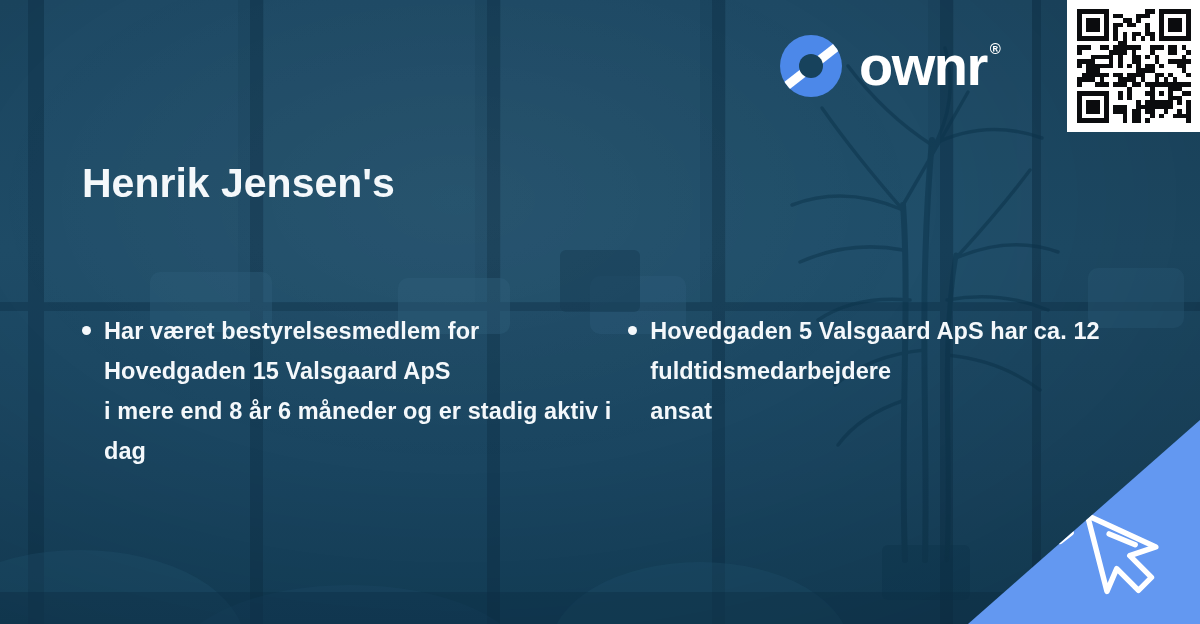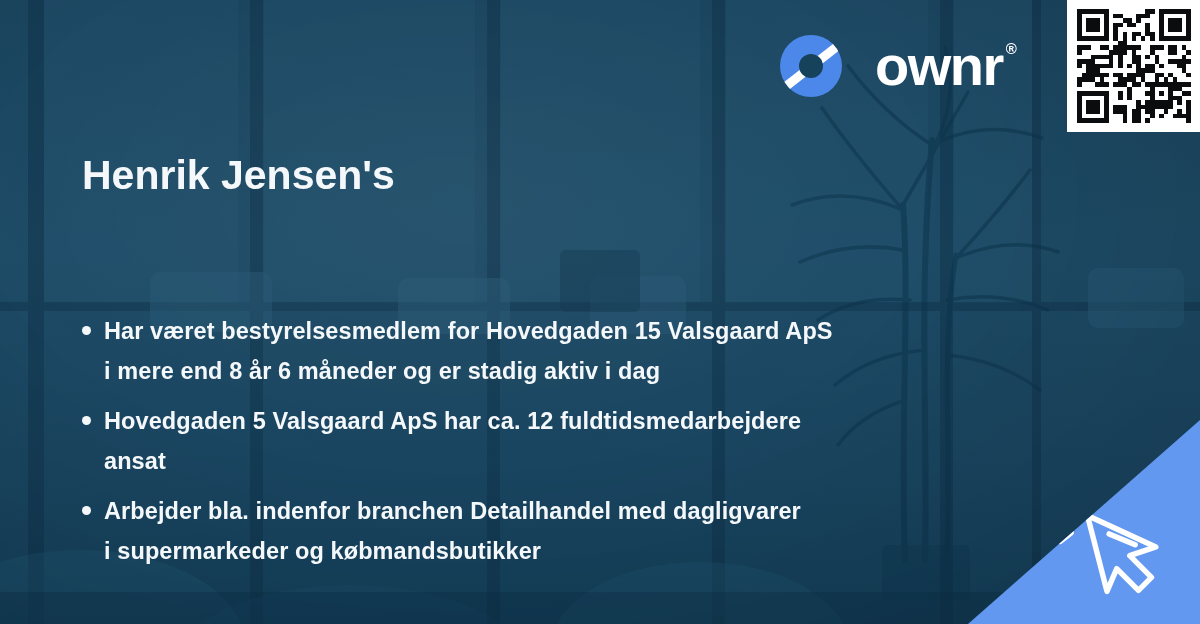--- a/index.html
+++ b/index.html
@@ -9,35 +9,35 @@
     overflow:hidden;
     font-family:"Liberation Sans", sans-serif;
     background:linear-gradient(180deg,#1b455f 0%,#1e4b66 40%,#1a4560 75%,#14405a 100%);
   }
   .bg-svg{position:absolute;inset:0;z-index:0;display:block;}
   .vignette{
     position:absolute;inset:0;z-index:1;pointer-events:none;
     background:radial-gradient(ellipse at 38% 32%, rgba(255,255,255,0.035) 0%, rgba(0,0,0,0.0) 45%, rgba(0,0,0,0.16) 100%);
   }
   
-  .brand{position:absolute;left:780px;top:35px;z-index:2;display:flex;align-items:center;gap:33px;}
+  .brand{position:absolute;left:780px;top:35px;z-index:2;display:flex;align-items:center;gap:17px;}
   .logo-mark{position:relative;width:62px;height:62px;border-radius:50%;background:#4C88E9;overflow:hidden;flex:0 0 auto;}
   .logo-slash{position:absolute;left:-20%;width:140%;height:9px;top:calc(50% - 4.5px);background:#ffffff;transform:rotate(-38deg);}
   .logo-hole{position:absolute;left:19px;top:19px;width:24px;height:24px;border-radius:50%;background:#17425C;}
   .wordmark{color:#ffffff;font-size:56px;font-weight:700;letter-spacing:-1.5px;line-height:62px;display:flex;align-items:flex-start;}
   .regmark{font-size:15px;font-weight:700;letter-spacing:0;margin:6px 0 0 3px;line-height:15px;}
   
   .qr{position:absolute;top:0;right:0;z-index:4;width:133px;height:132px;background:#ffffff;display:flex;align-items:center;justify-content:center;}
   .qr svg{width:114px;height:114px;fill:#0B0C0E;shape-rendering:crispEdges;}
   
-  .headline{position:absolute;left:82px;top:150px;z-index:2;color:#F4F8FB;}
+  .headline{position:absolute;left:82px;top:158px;z-index:2;color:#F4F8FB;}
   .headline h1{margin:0;font-size:41px;line-height:50px;font-weight:800;letter-spacing:0;}
   .headline h2{margin:4px 0 0 0;font-size:34px;line-height:42px;font-weight:400;letter-spacing:0.2px;color:#EFF5F9;}
   
-  .bullets{position:absolute;left:82px;top:311px;z-index:2;width:1060px;display:flex;flex-direction:column;gap:10px;list-style:none;margin:0;padding:0;}
+  .bullets{position:absolute;left:82px;top:311px;z-index:2;width:1060px;display:flex;flex-direction:row;gap:10px;list-style:none;margin:0;padding:0;}
   .bullet{display:flex;align-items:flex-start;gap:13px;}
   .bullet-dot{flex:0 0 auto;width:9px;height:9px;border-radius:50%;background:#F4F8FB;margin-top:15px;}
   .bullet-text{color:#F4F8FB;font-size:23.5px;font-weight:700;line-height:40px;white-space:pre-line;letter-spacing:0.1px;}
   
   .corner-triangle{
     position:absolute;right:0;bottom:0;z-index:3;
     width:232px;height:204px;background:#6398F1;
     clip-path:polygon(100% 0, 0 100%, 100% 100%);
   }
   .cursor-svg{position:absolute;right:4px;bottom:0;width:152px;height:152px;display:block;}
@@ -443,25 +443,20 @@
     <li class="bullet">
       <span class="bullet-dot"></span>
       <span class="bullet-text">Har været bestyrelsesmedlem for Hovedgaden 15 Valsgaard ApS
 i mere end 8 år 6 måneder og er stadig aktiv i dag</span>
     </li>
     <li class="bullet">
       <span class="bullet-dot"></span>
       <span class="bullet-text">Hovedgaden 5 Valsgaard ApS har ca. 12 fuldtidsmedarbejdere
 ansat</span>
     </li>
-    <li class="bullet">
-      <span class="bullet-dot"></span>
-      <span class="bullet-text">Arbejder bla. indenfor branchen Detailhandel med dagligvarer
-i supermarkeder og købmandsbutikker</span>
-    </li>
   </ul>
 
   <div class="corner-triangle">
     <svg class="cursor-svg" viewBox="0 0 140 140" aria-hidden="true" fill="none" stroke="#ffffff" stroke-width="5" stroke-linecap="round" stroke-linejoin="round">
       <path d="M40 40 L58 110 L67 89 L87 109 L99 97 L79 77 L103 69 Z"></path>
       <line x1="60" y1="57" x2="84" y2="67"></line>
       <line x1="35" y1="24" x2="33" y2="12"></line>
       <line x1="53" y1="23" x2="59" y2="13"></line>
       <line x1="23" y1="29" x2="12" y2="23"></line>
       <line x1="20" y1="43" x2="7" y2="45"></line>

